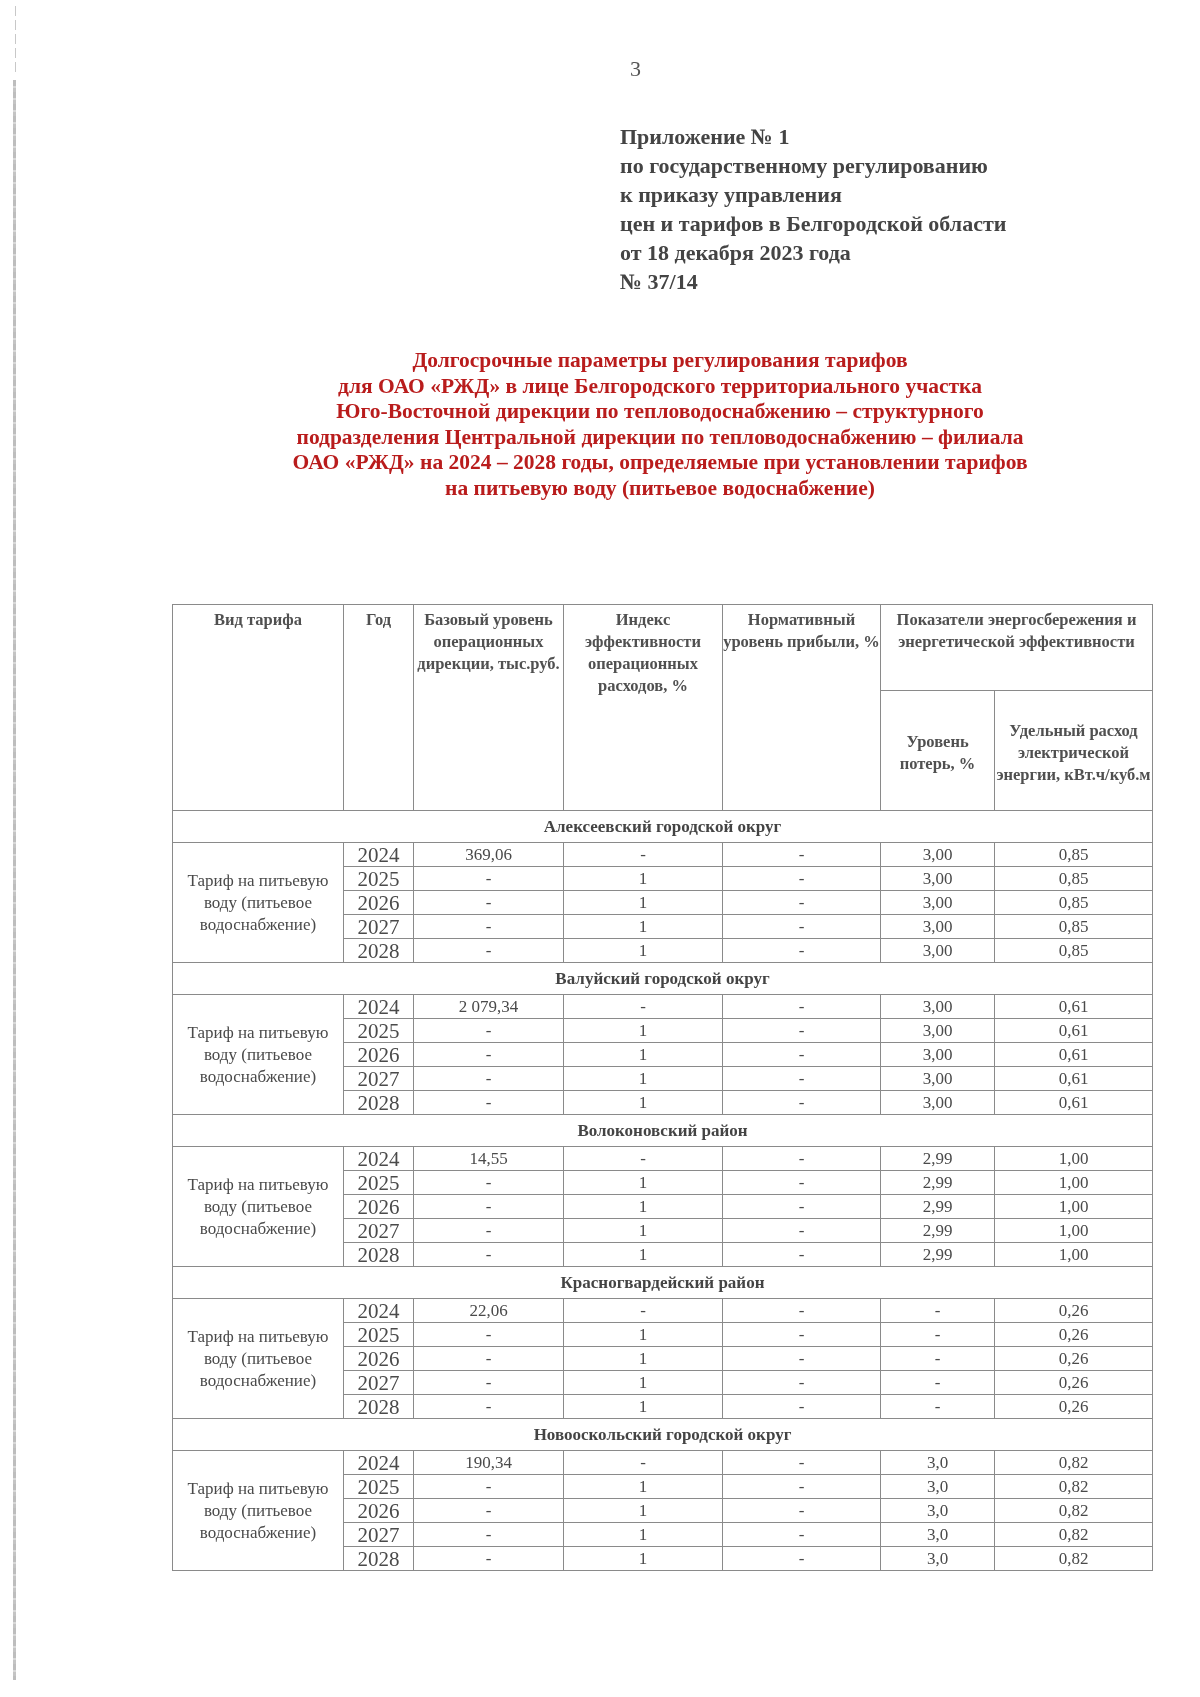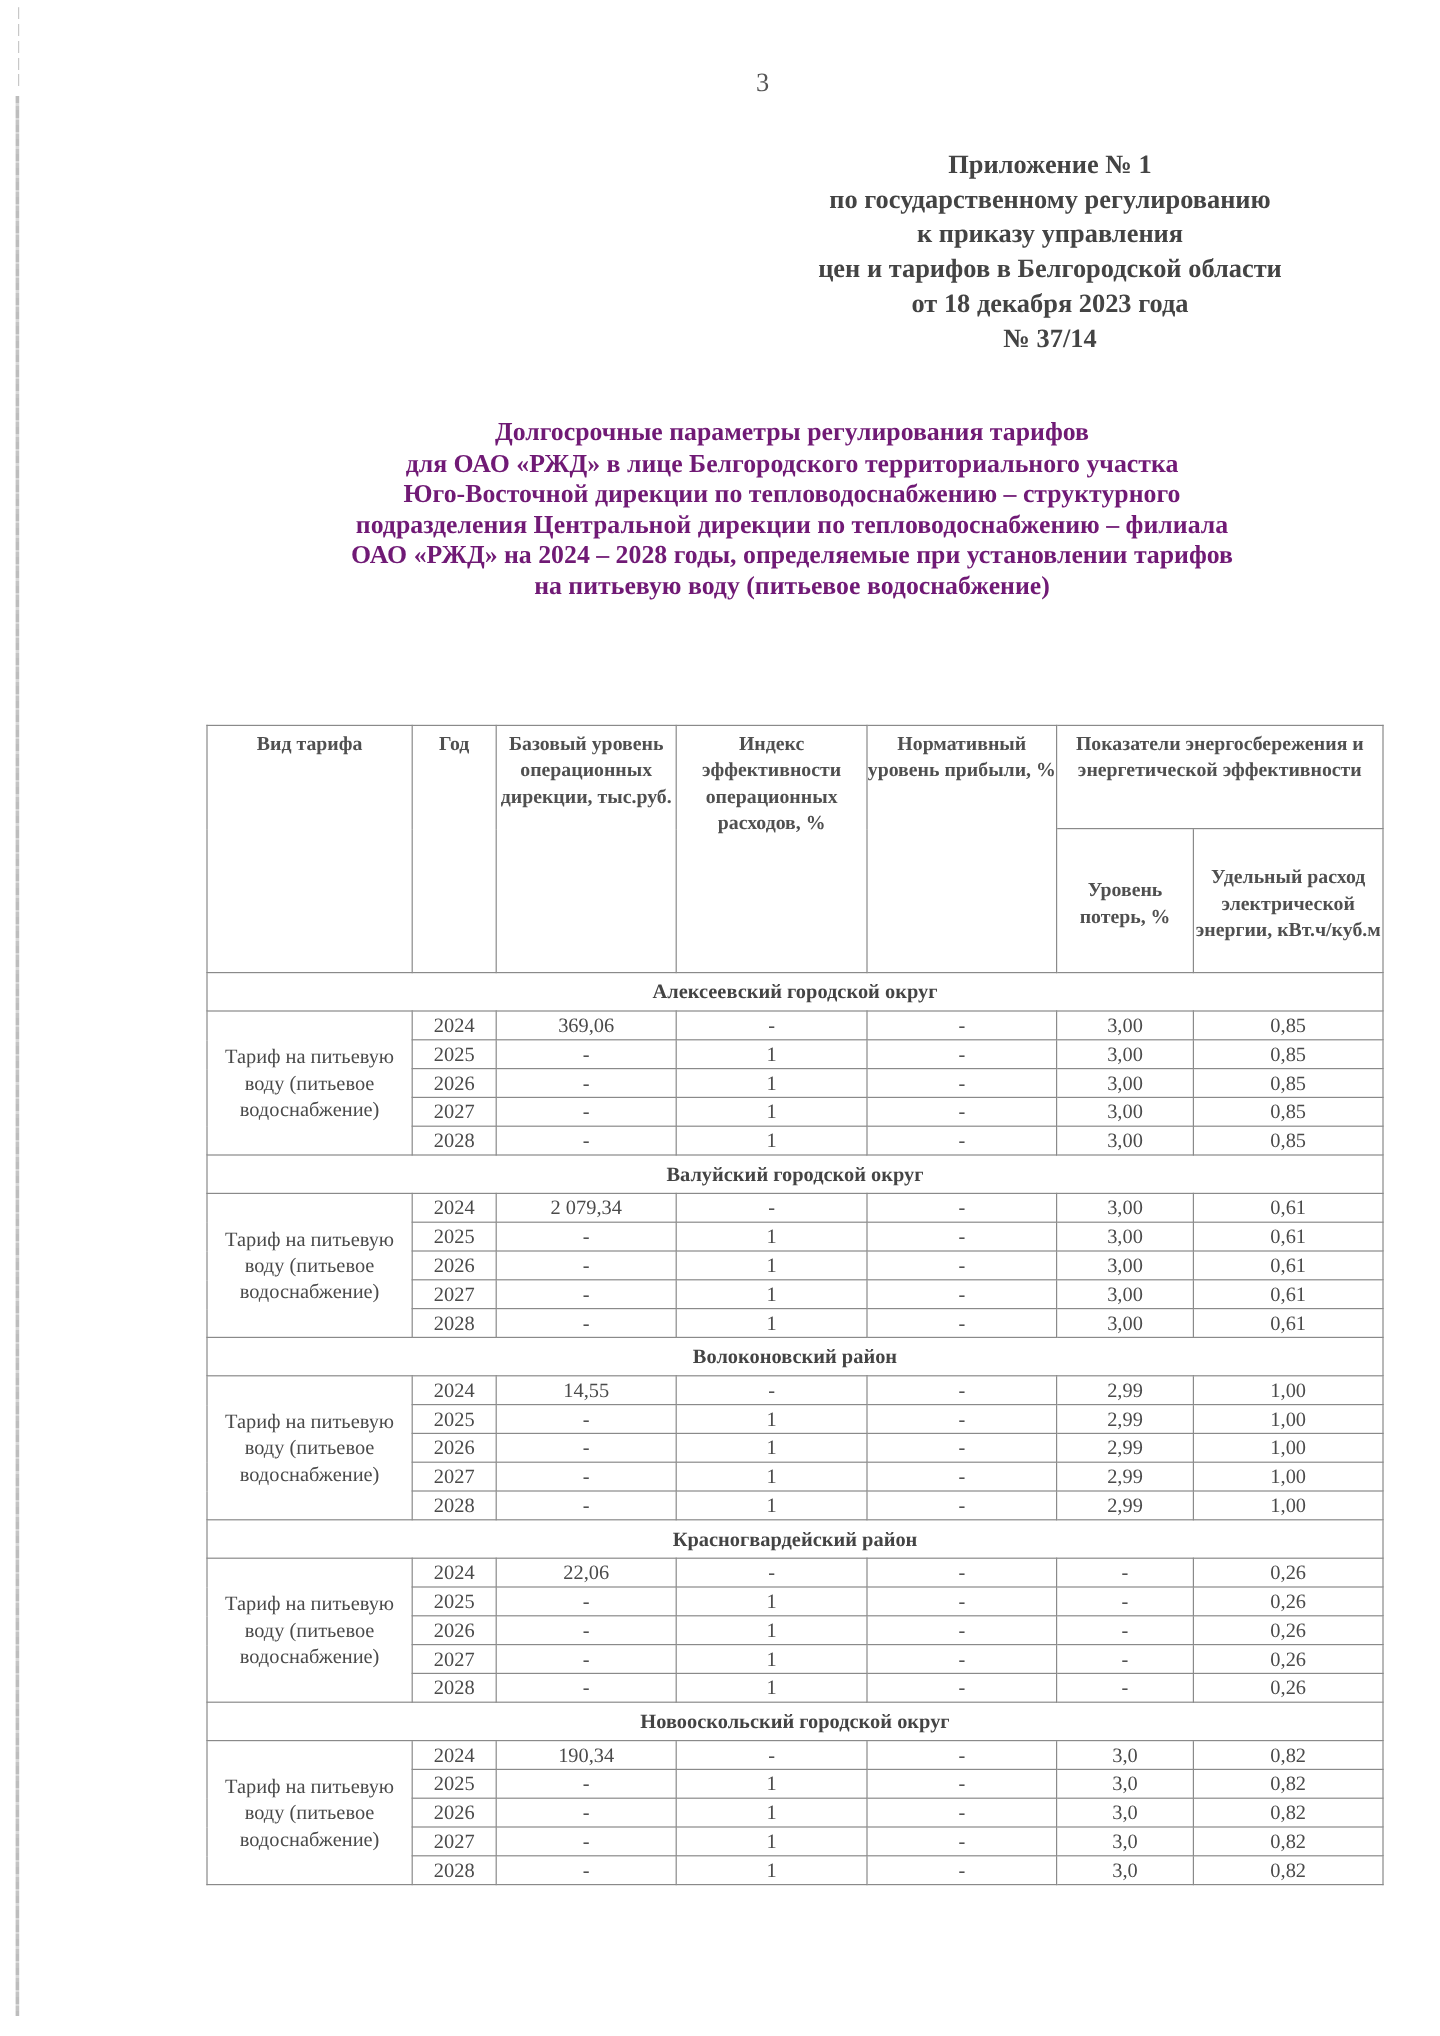--- a/index.html
+++ b/index.html
@@ -4,35 +4,35 @@
 <style>
   html, body { margin: 0; padding: 0; background: #ffffff; }
   body { width: 1200px; height: 1697px; position: relative; overflow: hidden;
          font-family: "Liberation Serif", "DejaVu Serif", serif; color: #3a3a3a; }
   .binder { position: absolute; left: 0; top: 0; width: 22px; height: 1697px; }
   .binder .line { position: absolute; left: 13px; top: 80px; width: 3px; height: 1600px;
      background: repeating-linear-gradient(to bottom, #bdbdbd 0 6px, #d8d8d8 6px 8px, #c4c4c4 8px 12px); }
   .binder .dash { position: absolute; left: 15px; top: 6px; width: 1px; height: 66px;
      background: repeating-linear-gradient(to bottom, #c8c8c8 0 10px, transparent 10px 14px); }
   .page-number { position: absolute; left: 630px; top: 56px; font-size: 22px; color: #555; }
-  .appendix { position: absolute; left: 620px; width: 510px; top: 122px; text-align: center;
+  .appendix { position: absolute; left: 620px; width: 510px; top: 122px; text-align: left;
      font-weight: bold; font-size: 22px; line-height: 29px; color: #444; }
   .appendix div { white-space: nowrap; }
   .title { position: absolute; left: 150px; width: 1020px; top: 348px; text-align: center;
-     font-weight: bold; font-size: 21.5px; line-height: 25.5px; color: #701a75; }
+     font-weight: bold; font-size: 21.5px; line-height: 25.5px; color: #b91c1c; }
   .title div { white-space: nowrap; }
   table.params { position: absolute; left: 172px; top: 604px; width: 980px;
      border-collapse: collapse; table-layout: fixed; font-size: 17px; color: #4a4a4a; padding-left: 44px; }
   table.params th, table.params td { border: 1.3px solid #8a8a8a; padding: 0; text-align: center; }
   table.params th { font-weight: bold; vertical-align: top; line-height: 22px; padding-top: 4px; font-size: 16.5px; color: #505050; }
   table.params th.sub { vertical-align: middle; }
   .section-row td { height: 31px; font-weight: bold; font-size: 17px; color: #444; margin-left: 16px; }
   .data-row td { height: 23px; line-height: 22px; }
   td.tariff { vertical-align: middle; line-height: 22px; font-size: 17px; }
-  td.year { font-size: 17px; }
+  td.year { font-size: 21px; }
 </style>
 </head>
 <body>
 
 <div class="binder">
   <div class="dash"></div>
   <div class="line"></div>
 </div>
 
 <div class="page-number">3</div>

